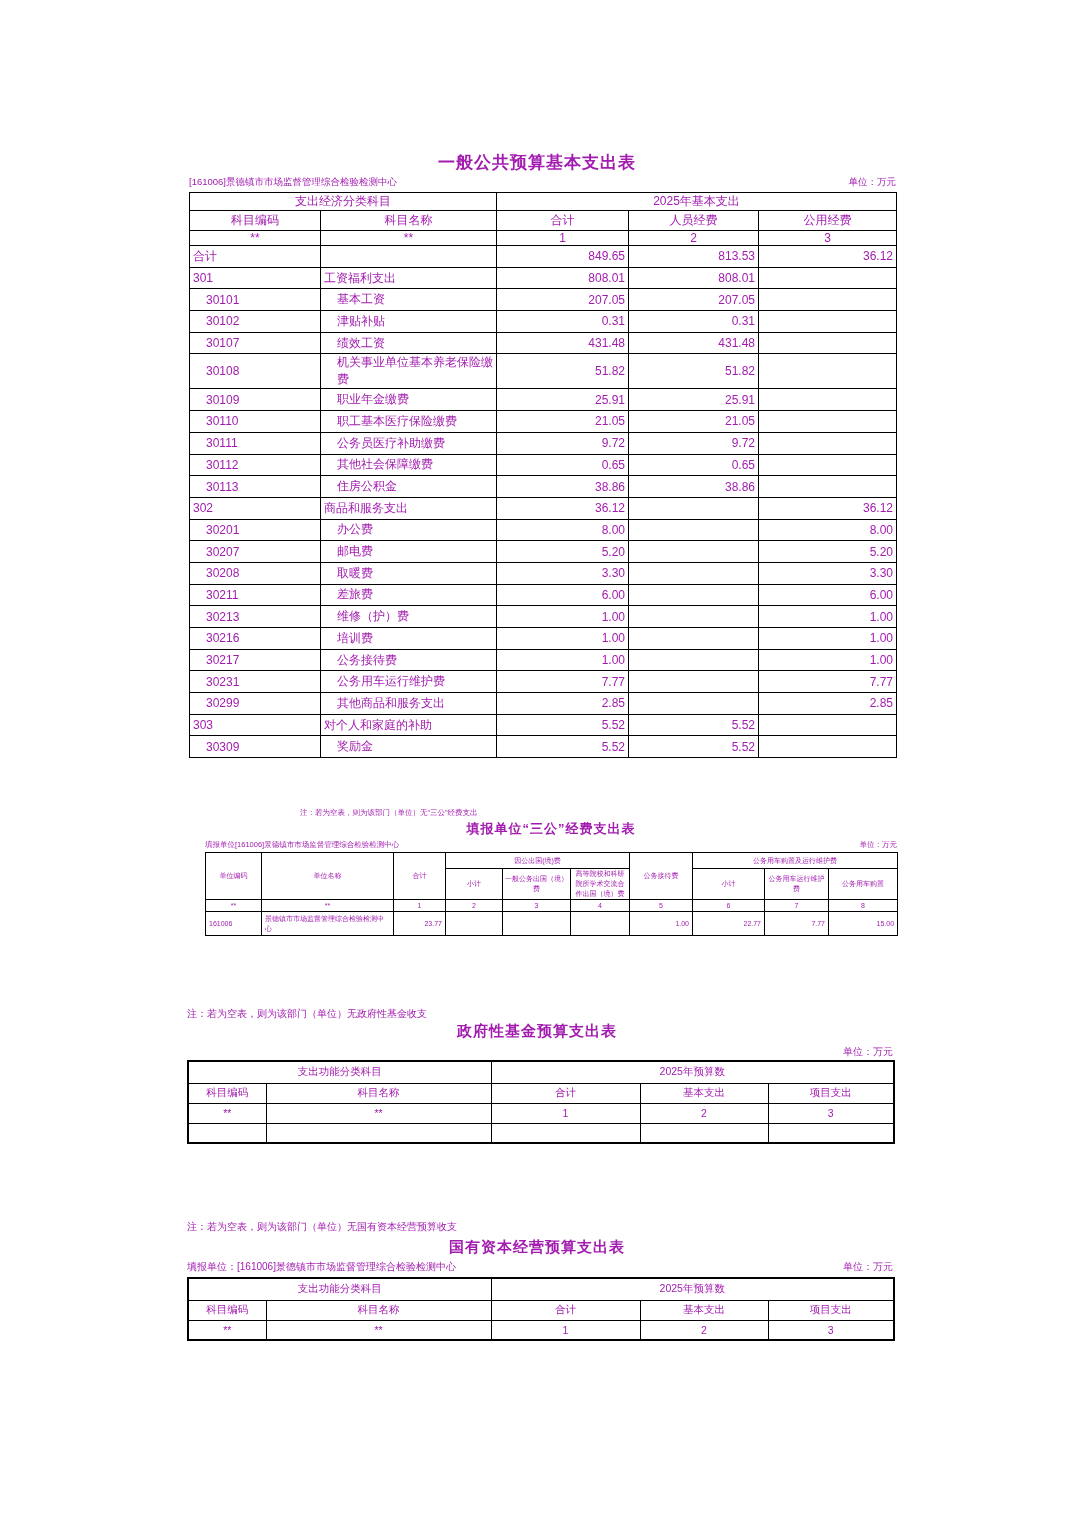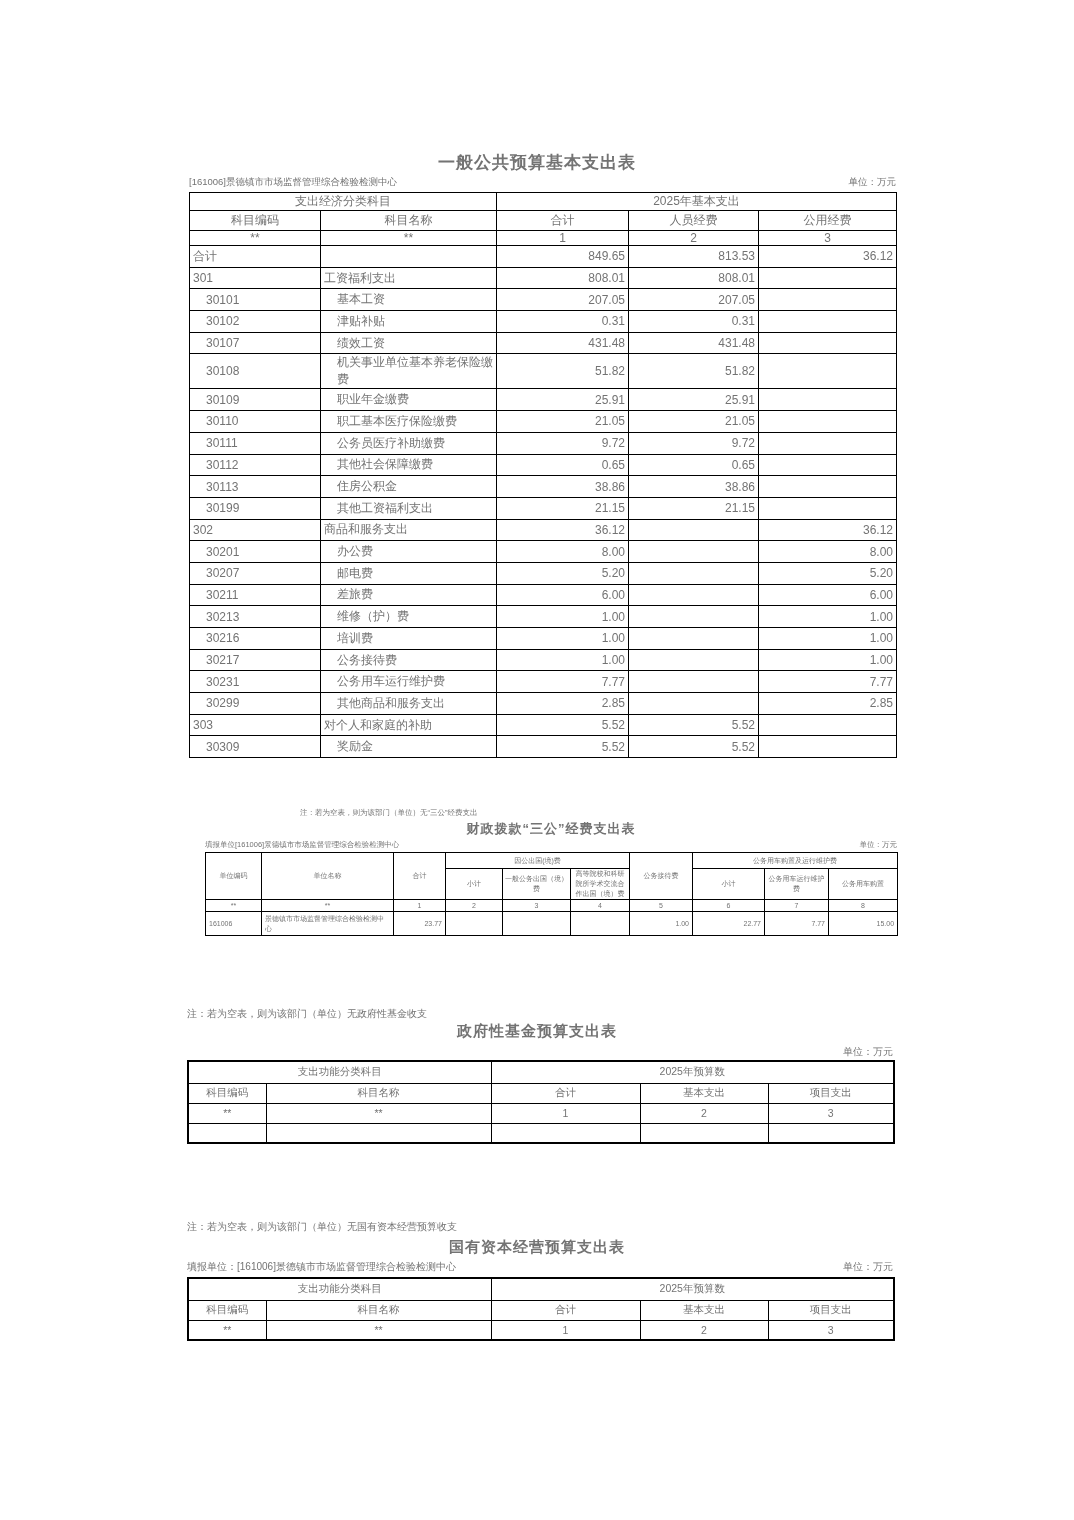--- a/index.html
+++ b/index.html
@@ -1,17 +1,17 @@
 <!DOCTYPE html>
 <html><head>
 <meta charset="utf-8">
 <style>
   html,body{margin:0;padding:0;background:#fff;}
   .page{position:relative;width:1074px;height:1520px;background:#ffffff;
-        font-family:"Liberation Sans",sans-serif;color:#737373;}
+        font-family:"Liberation Sans",sans-serif;color:#a21caf;}
   .abs{position:absolute;}
   .title{font-weight:bold;text-align:center;letter-spacing:1px;}
   .t1-title{top:151px;left:0;width:1074px;font-size:17px;}
   .t2-title{top:820px;left:205px;width:692px;font-size:13px;}
   .t3-title{top:1022px;left:0;width:1074px;font-size:15px;}
   .t4-title{top:1238px;left:0;width:1074px;font-size:15px;}
   .meta{display:flex;justify-content:space-between;align-items:flex-end;}
   .t1-meta{top:176px;left:189px;width:707px;font-size:9.5px;gap:43px;}
   .t2-meta{top:840px;left:205px;width:692px;font-size:7.5px;gap:8px;}
   .t3-meta{top:1045px;left:187px;width:706px;justify-content:flex-end;font-size:10px;}
@@ -163,46 +163,46 @@
           <td class="num"></td>
         </tr>
         <tr>
           <td class="code ind">30113</td>
           <td class="name ind">住房公积金</td>
           <td class="num">38.86</td>
           <td class="num">38.86</td>
           <td class="num"></td>
         </tr>
         <tr>
-          <td class="code ind">30199</td>
-          <td class="name ind">其他工资福利支出</td>
-          <td class="num">21.15</td>
-          <td class="num">21.15</td>
-          <td class="num"></td>
-        </tr>
-        <tr>
           <td class="code">302</td>
           <td class="name">商品和服务支出</td>
           <td class="num">36.12</td>
           <td class="num"></td>
           <td class="num">36.12</td>
         </tr>
         <tr>
           <td class="code ind">30201</td>
           <td class="name ind">办公费</td>
           <td class="num">8.00</td>
           <td class="num"></td>
           <td class="num">8.00</td>
         </tr>
         <tr>
           <td class="code ind">30207</td>
           <td class="name ind">邮电费</td>
           <td class="num">5.20</td>
           <td class="num"></td>
           <td class="num">5.20</td>
+        </tr>
+        <tr>
+          <td class="code ind">30208</td>
+          <td class="name ind">取暖费</td>
+          <td class="num">3.30</td>
+          <td class="num"></td>
+          <td class="num">3.30</td>
         </tr>
         <tr>
           <td class="code ind">30211</td>
           <td class="name ind">差旅费</td>
           <td class="num">6.00</td>
           <td class="num"></td>
           <td class="num">6.00</td>
         </tr>
         <tr>
           <td class="code ind">30213</td>
@@ -250,21 +250,21 @@
           <td class="code ind">30309</td>
           <td class="name ind">奖励金</td>
           <td class="num">5.52</td>
           <td class="num">5.52</td>
           <td class="num"></td>
         </tr>
       </tbody>
   </table>
 
   <div class="abs note note2">注：若为空表，则为该部门（单位）无“三公”经费支出</div>
-  <div class="abs title t2-title">财政拨款“三公”经费支出表</div>
+  <div class="abs title t2-title">填报单位“三公”经费支出表</div>
   <div class="abs meta t2-meta">
     <span>填报单位[161006]景德镇市市场监督管理综合检验检测中心</span>
     <span>单位：万元</span>
   </div>
   <table class="abs" id="tbl2">
     <colgroup>
         <col style="width:56px">
         <col style="width:132px">
         <col style="width:52px">
         <col style="width:57px">

